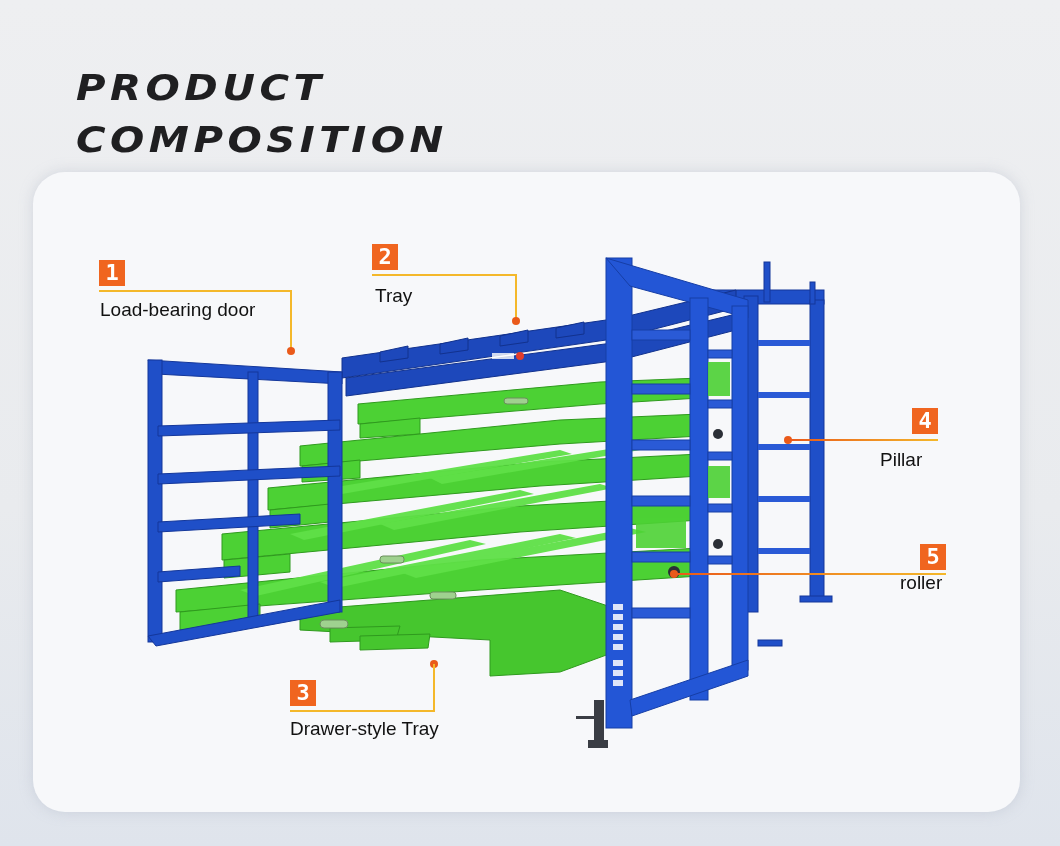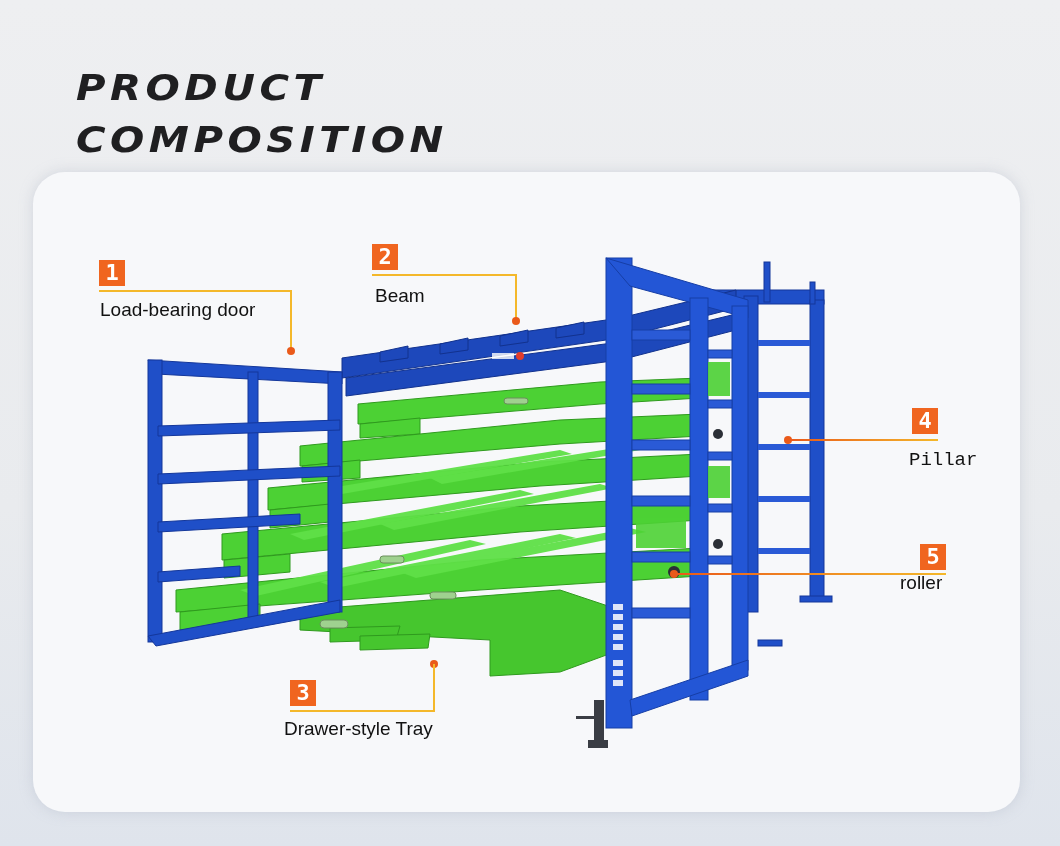--- a/index.html
+++ b/index.html
@@ -183,29 +183,29 @@
 <div class="badge" style="left:99px; top:260px;">1</div>
 <div class="hline" style="left:99px; top:290px; width:193px;"></div>
 <div class="vline" style="left:290px; top:290px; height:60px;"></div>
 <div class="dot" style="left:287px; top:347px;"></div>
 <div class="label" style="left:100px; top:299px;">Load-bearing door</div>
 
 <div class="badge" style="left:372px; top:244px;">2</div>
 <div class="hline" style="left:372px; top:274px; width:145px;"></div>
 <div class="vline" style="left:515px; top:274px; height:46px;"></div>
 <div class="dot" style="left:512px; top:317px;"></div>
-<div class="label" style="left:375px; top:285px;">Beam</div>
+<div class="label" style="left:375px; top:285px;">Tray</div>
 
 <div class="dot" style="left:430px; top:660px;"></div>
 <div class="vline" style="left:433px; top:664px; height:46px;"></div>
 <div class="badge" style="left:290px; top:680px;">3</div>
 <div class="hline" style="left:290px; top:710px; width:145px;"></div>
-<div class="label" style="left:284px; top:718px;">Drawer-style Tray</div>
+<div class="label" style="left:290px; top:718px;">Drawer-style Tray</div>
 
 <div class="badge" style="left:912px; top:408px;">4</div>
 <div class="dot" style="left:784px; top:436px;"></div>
 <div class="lead" style="left:790px; top:439px; width:148px;"></div>
-<div class="label" style="left:909px; top:449px;font-family:Liberation Mono, monospace;">Pillar</div>
+<div class="label" style="left:880px; top:449px;">Pillar</div>
 
 <div class="badge" style="left:920px; top:544px;">5</div>
 <div class="dot" style="left:670px; top:570px;"></div>
 <div class="lead" style="left:676px; top:573px; width:270px;"></div>
 <div class="label" style="left:900px; top:572px;">roller</div>
 
 </body></html>

